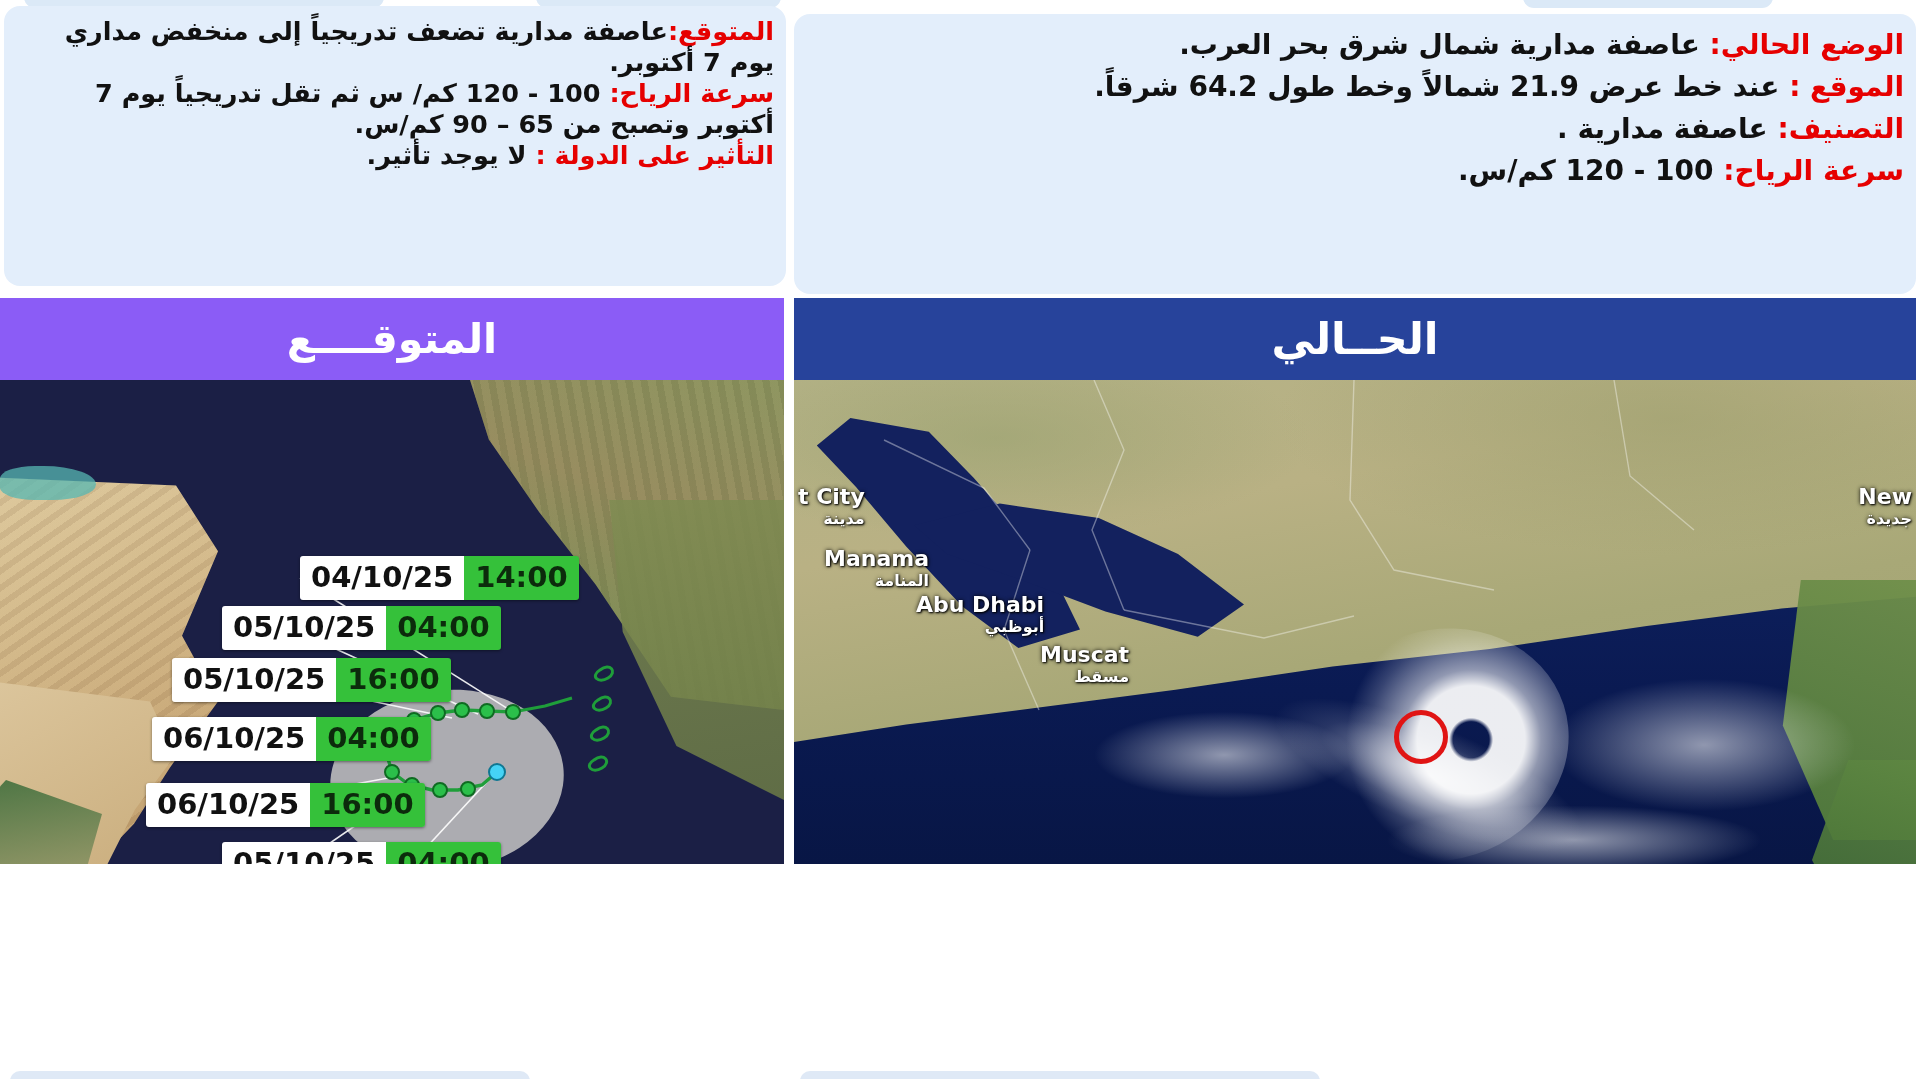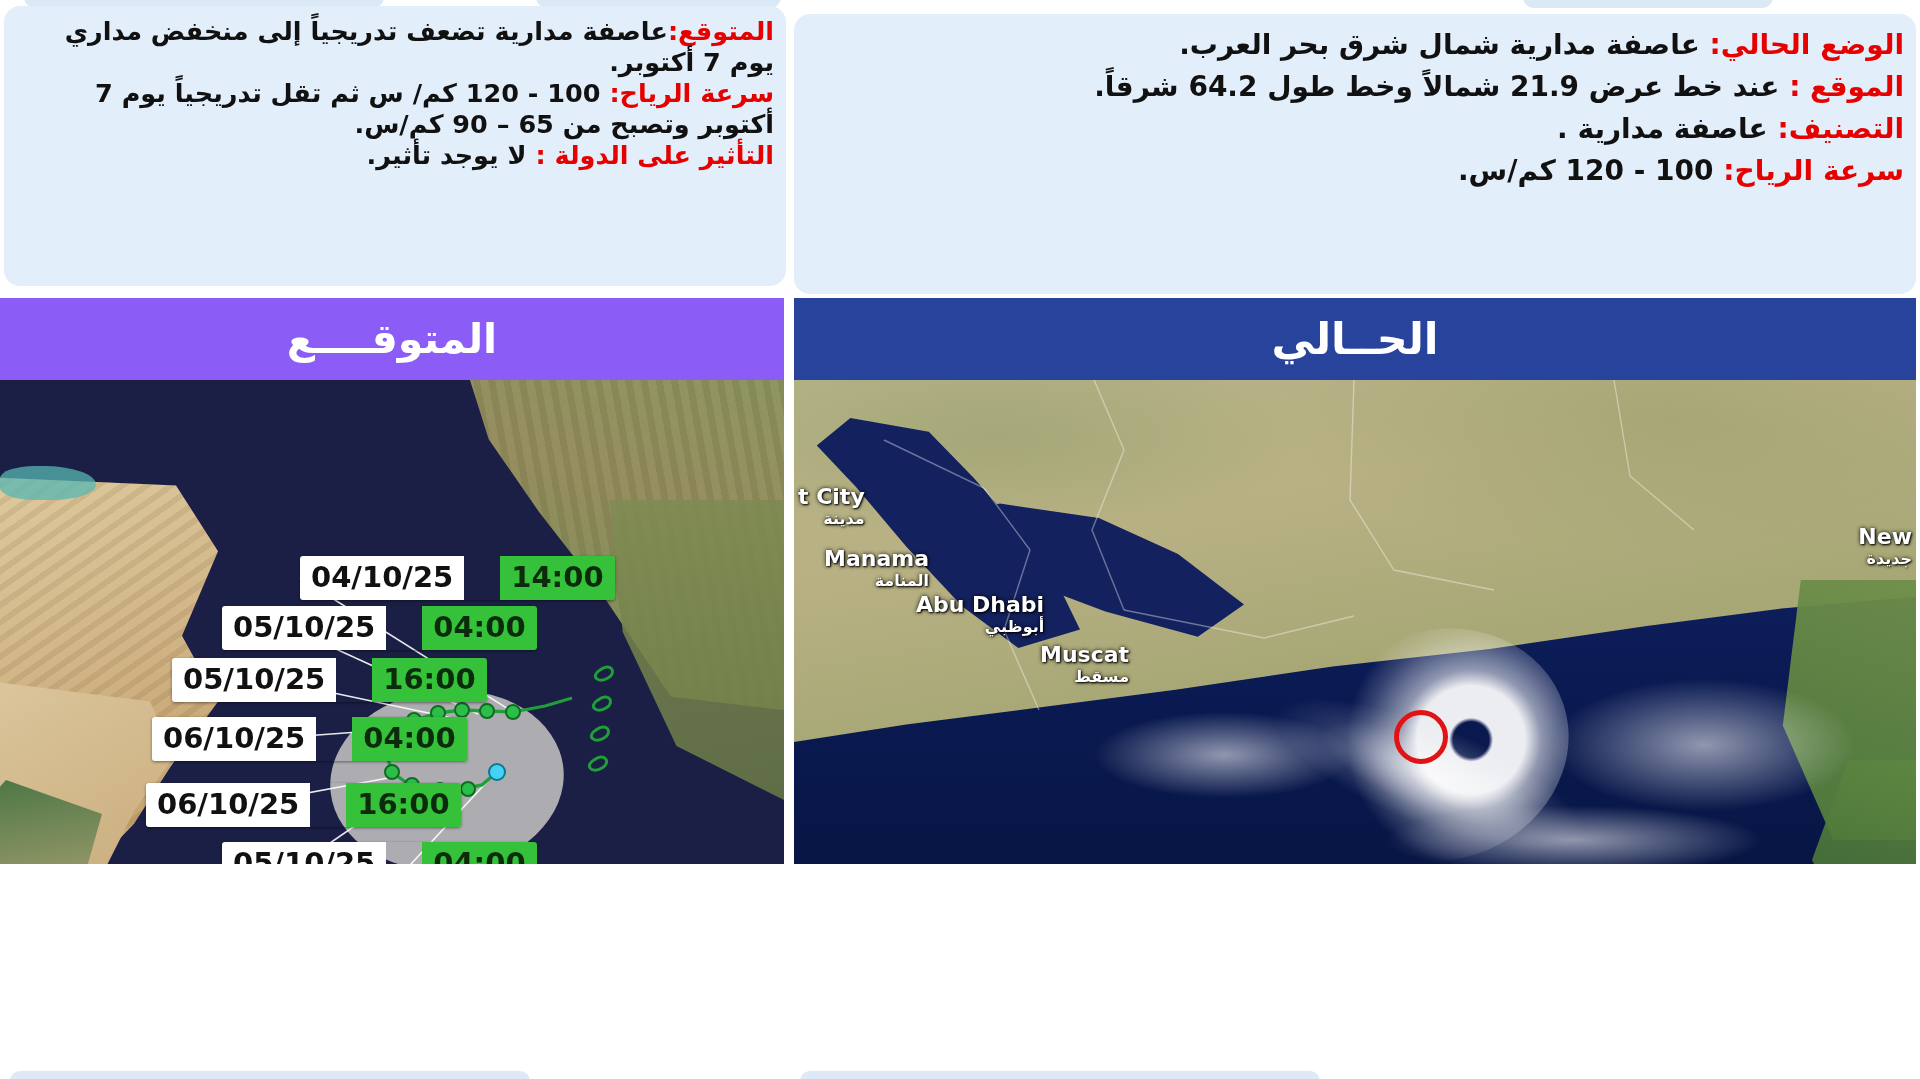--- a/index.html
+++ b/index.html
@@ -118,21 +118,21 @@
   .chip {
     position: absolute; display: flex; direction: ltr;
     font-family: "DejaVu Sans", "Liberation Sans", sans-serif;
     font-size: 29px; font-weight: 700; line-height: 1;
     border-radius: 3px; overflow: hidden;
     box-shadow: 0 1px 3px rgba(0,0,0,.45);
     white-space: nowrap;
   }
   .chip .d { background:#ffffff; color:#111; padding: 7px 11px 8px 11px; }
   .chip .t { color:#0c2b0c; padding: 7px 11px 8px 11px; font-weight:700; }
-  .chip .t.green { background:#35c13a;margin-left:36px; }
+  .chip .t.green { background:#35c13a; }
 
   
   .cur-land {
     position:absolute; inset:0;
     background:
       radial-gradient(ellipse 40% 30% at 18% 12%, rgba(150,160,110,.55), transparent 70%),
       radial-gradient(ellipse 50% 40% at 78% 8%, rgba(150,155,105,.5), transparent 70%),
       linear-gradient(170deg,#b4b286 0%, #b9b184 28%, #a8a877 55%, #9fa06f 100%);
   }
   .cur-sea {
@@ -356,21 +356,21 @@
         <span class="ar">المنامة</span>
       </div>
       <div class="citylabel" style="left:122px; top:212px;">
         <span class="en">Abu Dhabi</span>
         <span class="ar">أبوظبي</span>
       </div>
       <div class="citylabel" style="left:246px; top:262px;">
         <span class="en">Muscat</span>
         <span class="ar">مسقط</span>
       </div>
-      <div class="citylabel" style="right:4px; top:104px; margin-top:40px;">
+      <div class="citylabel" style="right:4px; top:104px; ">
         <span class="en">New</span>
         <span class="ar">جديدة</span>
       </div>
     </div>
   </div>
 
   <div class="botstub b1"></div>
   <div class="botstub b2"></div>
 
 </div>

